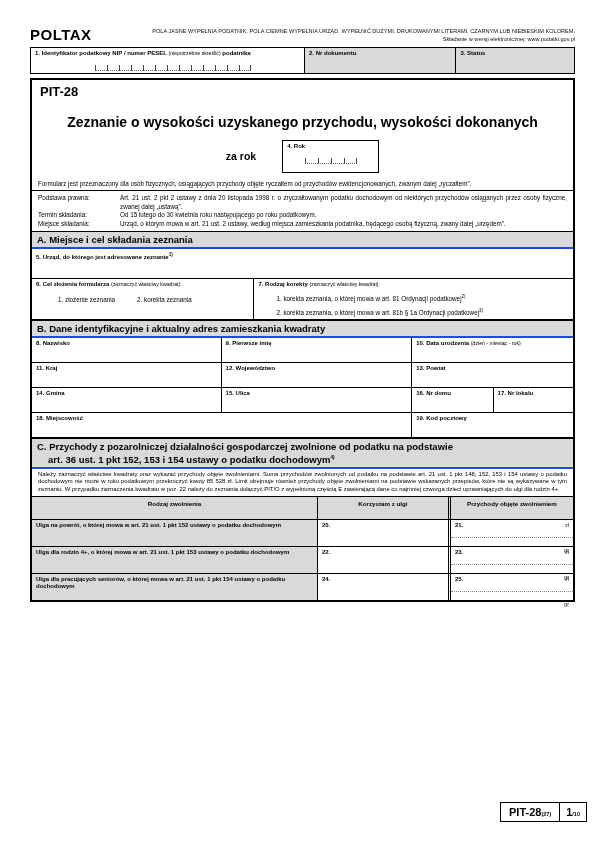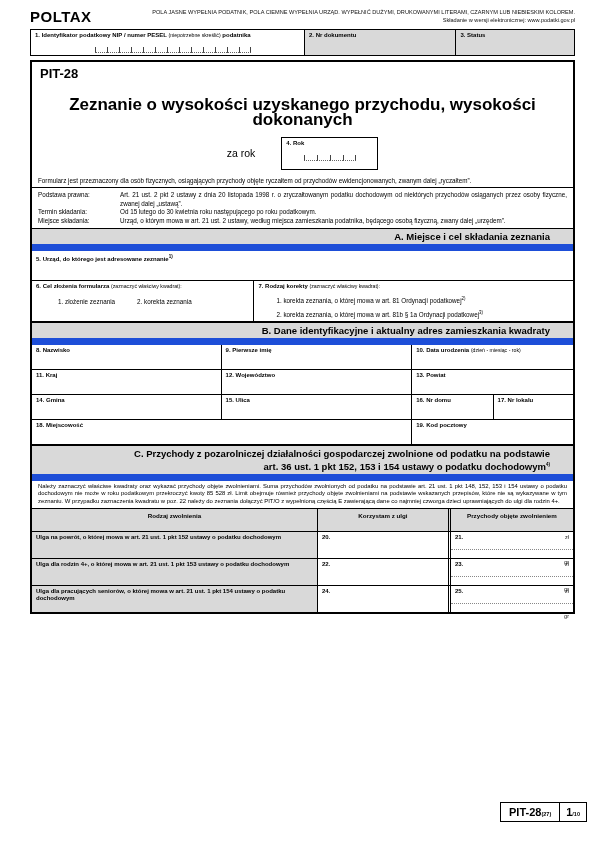--- a/index.html
+++ b/index.html
@@ -2,21 +2,21 @@
 <html lang="pl"><head>
 <meta charset="utf-8">
 <style>
   * { margin:0; padding:0; box-sizing:border-box; }
   html,body { background:#fff; }
   body { font-family:"Liberation Sans", sans-serif; color:#000; }
   .page { position:relative; width:600px; height:848px; background:#fff; overflow:hidden; }
   .content { position:absolute; left:30px; top:0; width:545px; }
 
   
-  .topbar { display:flex; justify-content:space-between; align-items:flex-start; margin-top:8px; }
+  .topbar { display:flex; justify-content:space-between; align-items:center; margin-top:26px; }
   .brand { font-size:15px; font-weight:bold; letter-spacing:0.5px; }
   .instructions { text-align:right; font-size:5.6px; line-height:8px; color:#111; }
 
   
   .idrow { display:flex; margin-top:4px; border:1px solid #000; height:27px; }
   .idrow .cell { border-right:1px solid #000; padding:2px 4px; position:relative; }
   .idrow .cell:last-child { border-right:none; }
   .idcell1 { width:275px; background:#fff; }
   .idcell2 { width:152px; }
   .idcell3 { width:118px; }
@@ -25,33 +25,33 @@
   .flabel .hint { font-weight:normal; font-size:5.2px; }
   .comb { display:inline-flex; height:6px; margin-top:4px; }
   .comb .c { width:13px; border-left:1px solid #444; border-bottom:1px dotted #666; }
   .comb .c:last-child { border-right:1px solid #444; }
   .idcomb { margin-left:60px; }
   .idcomb .c { width:12px; }
 
   
   .mainbox { margin-top:4px; border:2px solid #000; background:#fff; }
   .formcode { font-size:13px; font-weight:bold; padding:4px 8px 0 8px; }
-  .maintitle { text-align:center; font-weight:bold; font-size:17px; line-height:15px; margin-top:16px; }
+  .maintitle { text-align:center; font-weight:bold; font-size:14px; line-height:15px; margin-top:16px; }
   .zarokrow { display:flex; justify-content:center; align-items:flex-start; margin-top:10px; height:36px; }
-  .zarok { font-weight:normal; font-size:10.5px; margin-top:10px; margin-right:26px; }
+  .zarok { font-weight:bold; font-size:10.5px; margin-top:10px; margin-right:26px; }
   .rokbox { width:97px; height:33px; border:1.5px solid #000; padding:2px 4px; }
   .rokbox .comb { margin-left:18px; margin-top:8px; }
   .purpose { font-size:6.3px; line-height:8px; padding:4px 6px 2px 6px; border-bottom:1px solid #000; }
   .legal { padding:3px 6px 3px 6px; border-bottom:1px solid #000; }
   .legalrow { display:flex; font-size:6.3px; line-height:8.6px; }
   .legalrow .llabel { width:82px; flex:none; }
   .legalrow .ltext { flex:1; text-align:justify; }
 
   
-  .secbar { background:#d9d9d9; border-top:1px solid #000; border-bottom:7px solid #1d4ed8; font-weight:bold; font-size:9.5px; padding:2px 23px; line-height:11px;text-align:right; }
+  .secbar { background:#d9d9d9; border-top:1px solid #000; border-bottom:2px solid #1d4ed8; font-weight:bold; font-size:9.5px; padding:2px 5px; line-height:11px; }
   .secbar.first { border-top:none; }
   .secbar .sup, .sup { font-size:4.5px; vertical-align:super; }
 
   
   .fieldbox { border-bottom:1px solid #000; padding:2px 4px; }
   .row67 { display:flex; border-bottom:1px solid #000; }
   .row67 .c6 { width:224px; border-right:1px solid #000; padding:2px 4px; }
   .row67 .c7 { width:321px; padding:2px 4px; }
   .optline { font-size:6.3px; margin-top:6px; }
   .c6 .opts { display:flex; margin-top:8px; }

